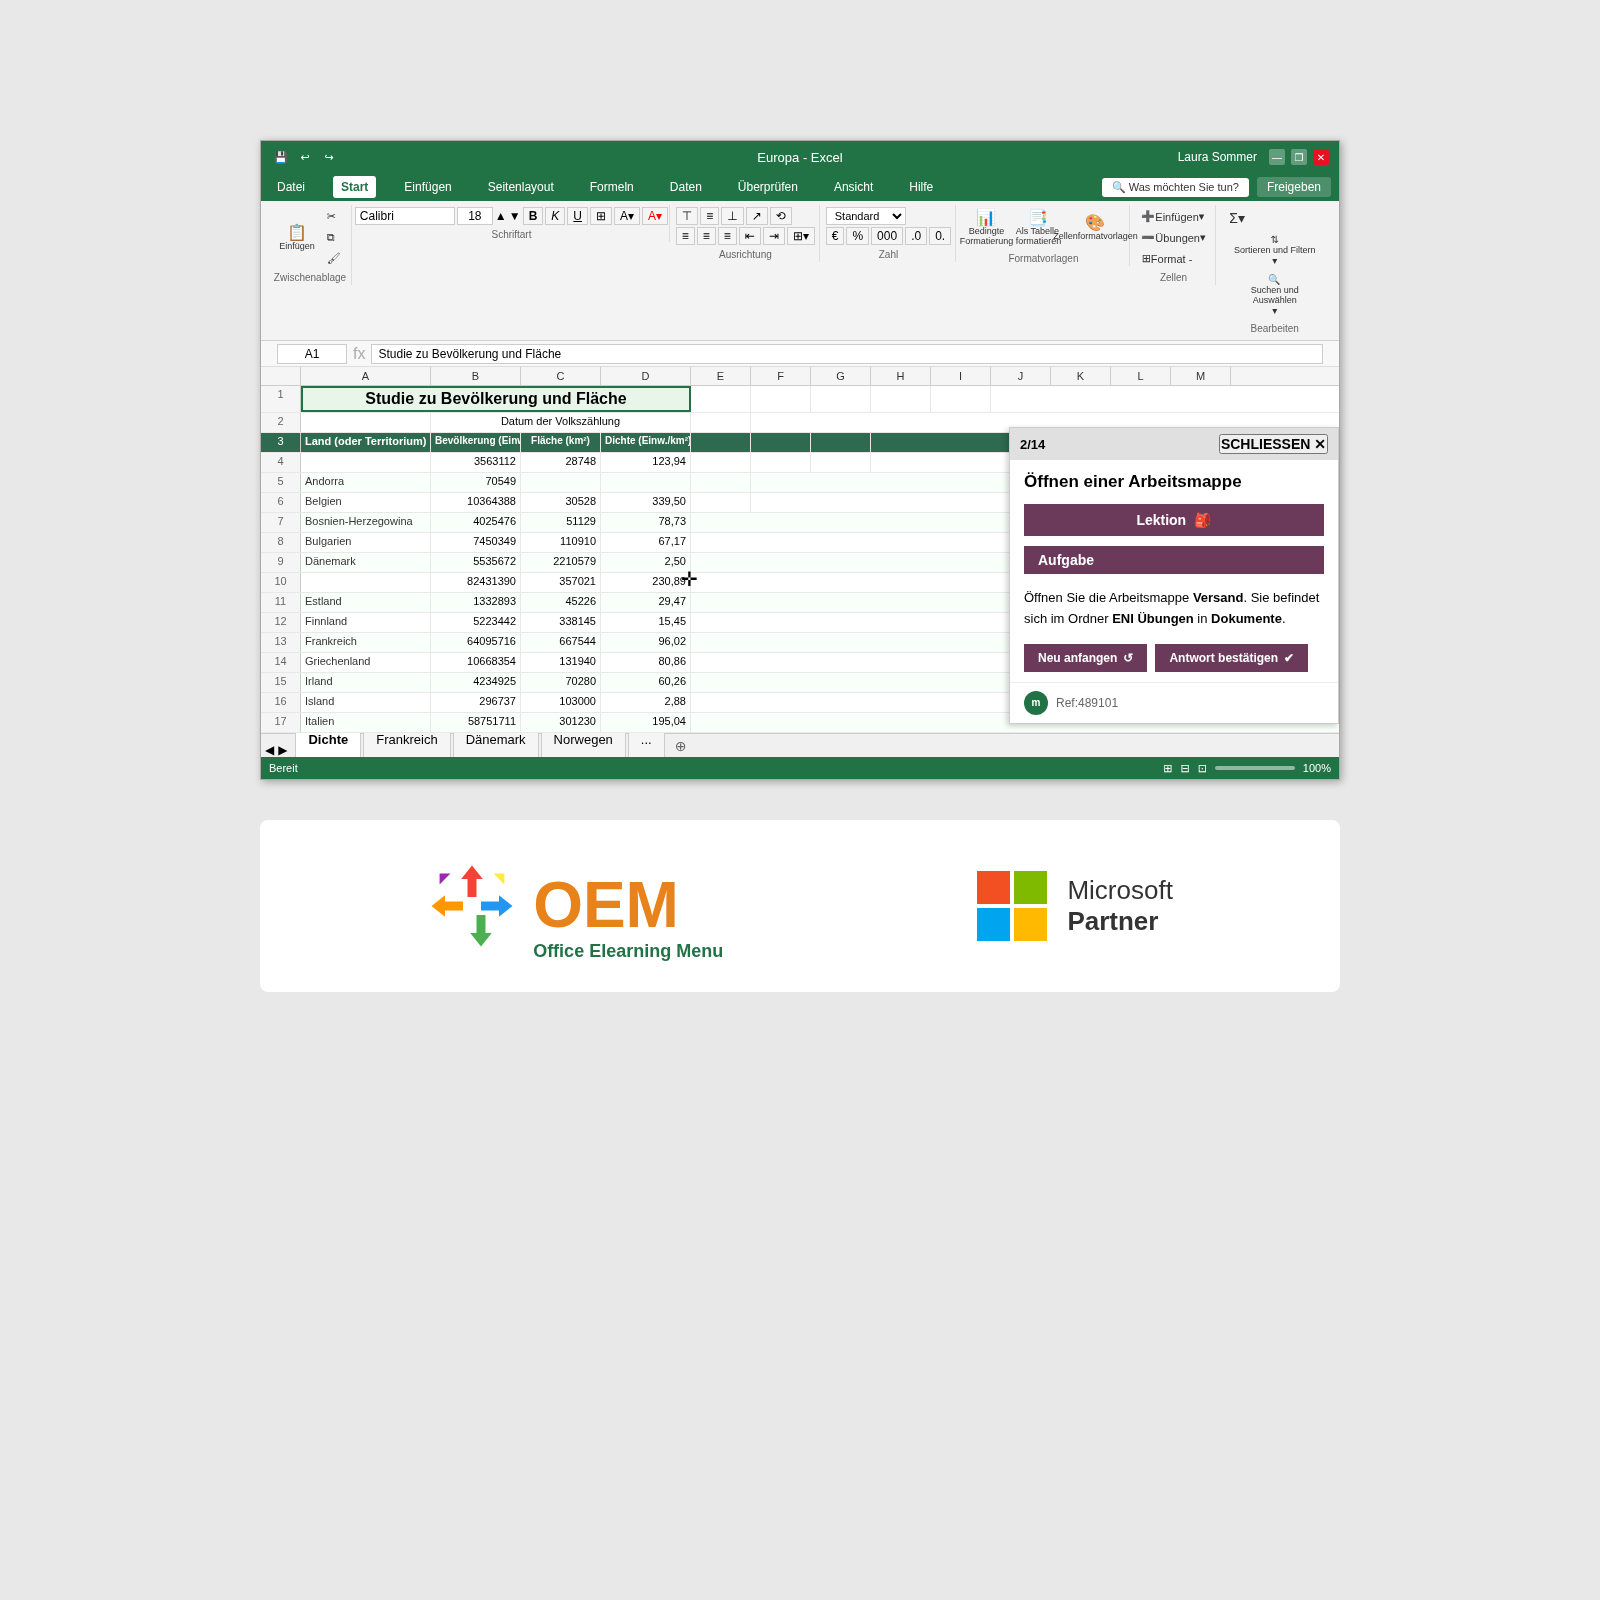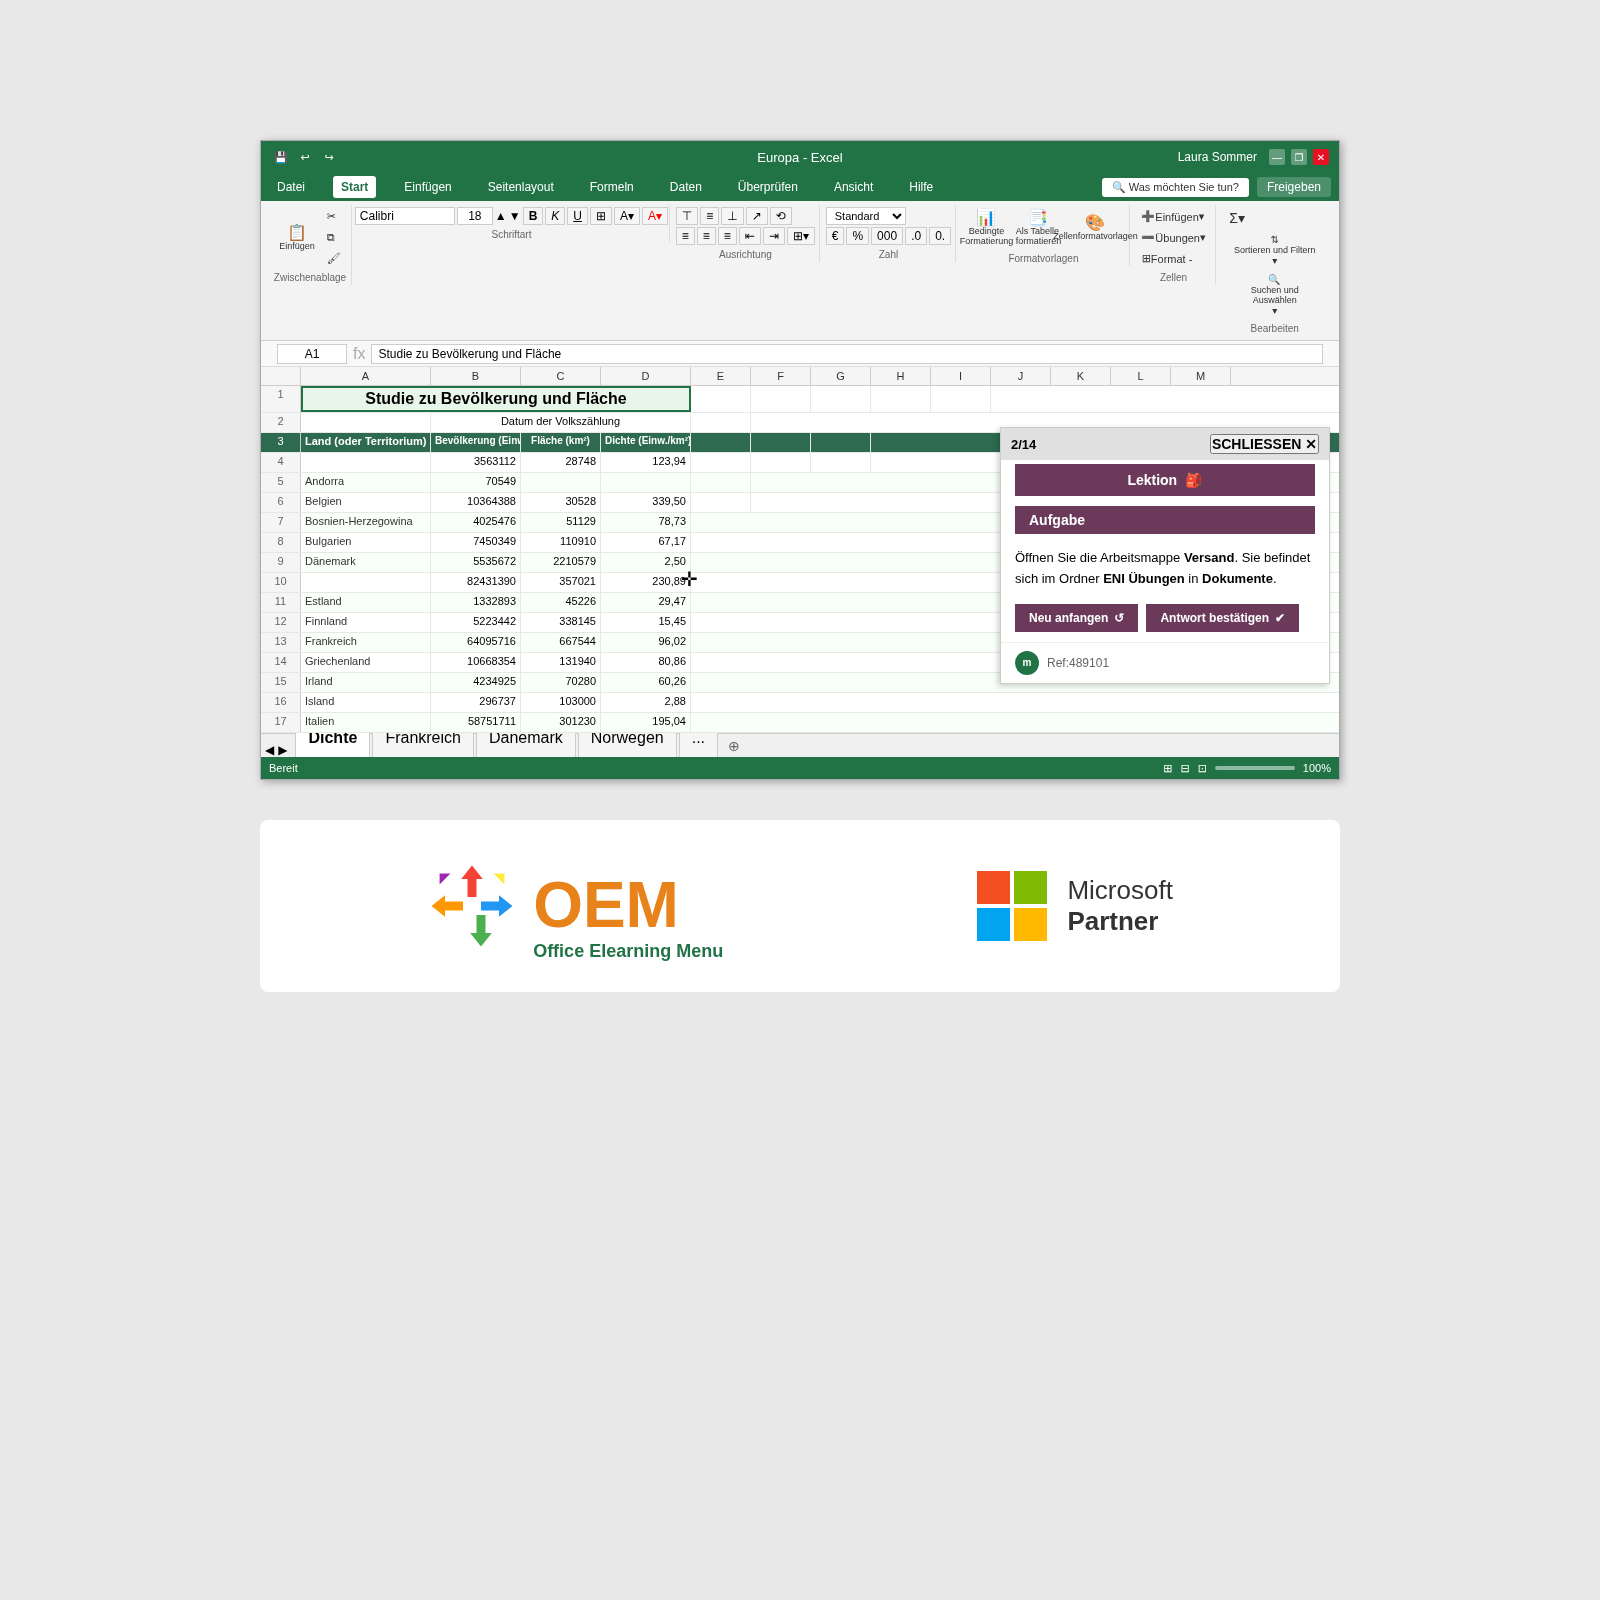--- a/index.html
+++ b/index.html
@@ -56,32 +56,32 @@
     .cell-a1-merged { background: #e8f5e9; font-weight: bold; font-size: 16px; color: #000; text-align: center; }
     .header-row { background: #2d6a4f; color: white; }
     .header-cell { color: white; background: #2d6a4f; font-weight: bold; font-size: 11px; text-align: center; }
     .row-label { color: #333; }
     .row-alt { background: #f9fff9; }
     .num-cell { text-align: right; }
     .green-border { border: 2px solid #217346; }
 
     
     .sheet-tabs { background: #f0f0f0; border-top: 1px solid #ccc; height: 24px; display: flex; align-items: flex-end; padding: 0 4px; }
-    .sheet-tab { padding: 10px 12px; font-size: 16px; border: 1px solid #ccc; border-bottom: none; background: #f5f5f5; cursor: pointer; margin-right: 2px; border-radius: 3px 3px 0 0; text-align: center; }
+    .sheet-tab { padding: 10px 12px; font-size: 13px; border: 1px solid #ccc; border-bottom: none; background: #f5f5f5; cursor: pointer; margin-right: 2px; border-radius: 3px 3px 0 0; text-align: center; }
     .sheet-tab.active { background: white; font-weight: 600; }
     .sheet-tab-add { padding: 3px 8px; font-size: 14px; color: #666; cursor: pointer; }
 
     
     .status-bar { background: #217346; height: 22px; display: flex; align-items: center; padding: 0 8px; justify-content: space-between; }
     .status-text { color: white; font-size: 11px; }
     .status-right { display: flex; align-items: center; gap: 8px; color: white; font-size: 11px; }
     .zoom-slider { width: 80px; height: 4px; background: rgba(255,255,255,0.5); border-radius: 2px; }
 
     
-    .side-panel { position: absolute; right: 9px; top: 60px; width: 330px; background: white; border: 1px solid #ccc; box-shadow: -2px 2px 6px rgba(0,0,0,0.2); z-index: 10; }
+    .side-panel { position: absolute; right: 0; top: 60px; width: 330px; background: white; border: 1px solid #ccc; box-shadow: -2px 2px 6px rgba(0,0,0,0.2); z-index: 10; }
     .panel-header { background: #e0e0e0; padding: 6px 10px; display: flex; justify-content: space-between; align-items: center; font-size: 12px; }
     .panel-progress { font-size: 13px; font-weight: 600; }
     .panel-close { cursor: pointer; font-size: 14px; font-weight: bold; }
     .panel-title { padding: 12px 14px 8px; font-size: 17px; font-weight: 700; }
     .panel-lektion { background: #6b3a5a; margin: 4px 14px; padding: 8px 14px; color: white; font-size: 14px; font-weight: 600; display: flex; align-items: center; justify-content: center; gap: 8px; cursor: pointer; }
     .panel-aufgabe-label { background: #6b3a5a; margin: 10px 14px 4px; padding: 6px 14px; color: white; font-size: 14px; font-weight: 700; }
     .panel-aufgabe-text { padding: 10px 14px; font-size: 13px; line-height: 1.6; }
     .panel-buttons { display: flex; gap: 8px; padding: 4px 14px 10px; }
     .panel-btn { padding: 7px 14px; font-size: 12px; font-weight: 600; cursor: pointer; border: none; display: flex; align-items: center; gap: 6px; }
     .btn-restart { background: #6b3a5a; color: white; }
@@ -456,20 +456,21 @@
 
       <div style="position:absolute;top:200px;left:420px;font-size:20px;cursor:default;">✛</div>
 
       <div class="side-panel">
         <div class="panel-header">
           <span class="panel-progress">2/14</span>
           <button class="panel-close">
             <span>SCHLIESSEN</span> ✕
           </button>
         </div>
+        <div class="panel-title">Öffnen einer Arbeitsmappe</div>
         <div class="panel-lektion">
           <span>Lektion</span>
           <span>🎒</span>
         </div>
         <div class="panel-aufgabe-label">Aufgabe</div>
         <div class="panel-aufgabe-text">
           Öffnen Sie die Arbeitsmappe <strong>Versand</strong>. Sie befindet sich im Ordner <strong>ENI Übungen</strong> in <strong>Dokumente</strong>.
         </div>
         <div class="panel-buttons">
           <button class="panel-btn btn-restart">

